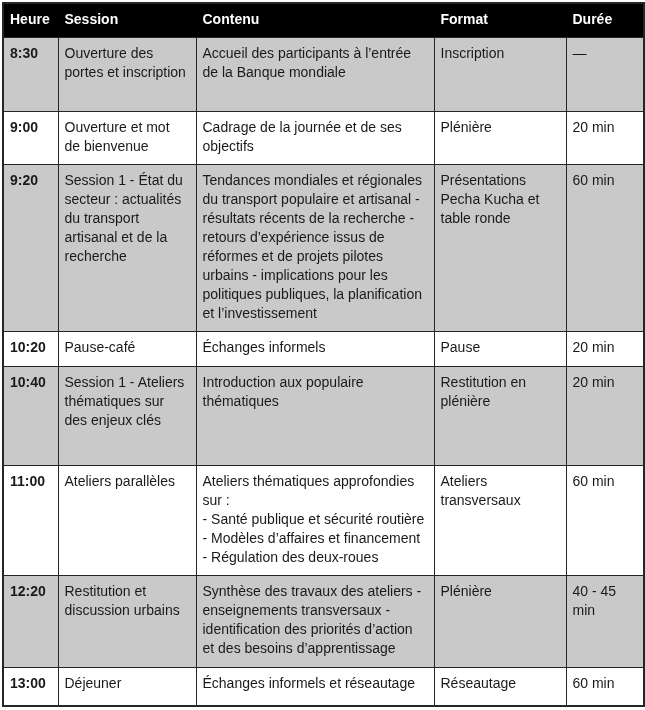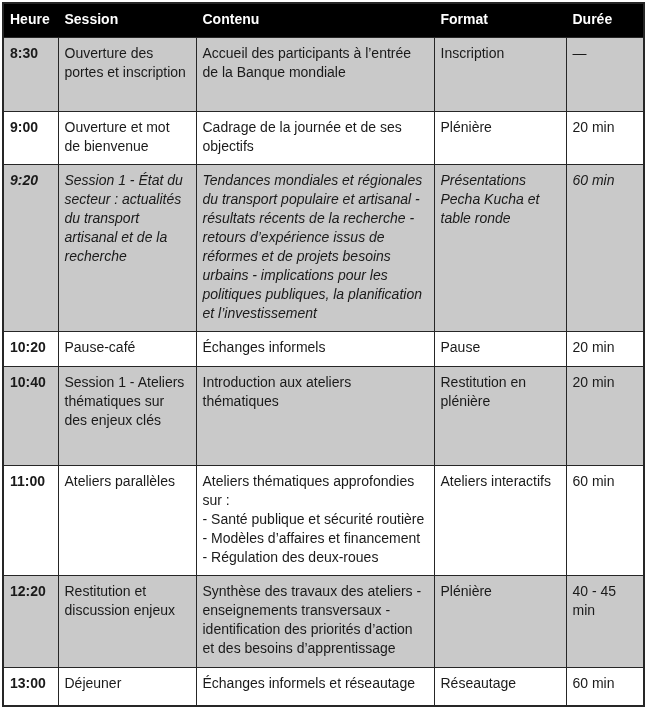--- a/index.html
+++ b/index.html
@@ -46,21 +46,21 @@
     border-color:var(--header-bg);
     border-bottom-color:var(--border);
   }
   tbody tr{background:var(--row-plain);}
   tbody tr:nth-child(odd){background:var(--row-shade);}
   td.time{font-weight:bold;}
   td.contenu{white-space:pre-line;}
   
   tbody tr:nth-child(1){height:74px;}
   tbody tr:nth-child(2){height:38px;}
-  tbody tr:nth-child(3){height:165px;font-style:italic;}
+  tbody tr:nth-child(3){height:165px;}
   tbody tr:nth-child(4){height:35px;}
   tbody tr:nth-child(5){height:99px;}
   tbody tr:nth-child(6){height:98px;}
   tbody tr:nth-child(7){height:92px;}
   tbody tr:nth-child(8){height:38px;}
 </style>
 </head>
 <body>
 
 <table class="schedule">
@@ -91,51 +91,51 @@
     <tr>
       <td class="time">9:00</td>
       <td>Ouverture et mot de bienvenue</td>
       <td class="contenu">Cadrage de la journée et de ses objectifs</td>
       <td>Plénière</td>
       <td>20 min</td>
     </tr>
     <tr>
       <td class="time">9:20</td>
       <td>Session 1 - État du secteur : actualités du transport artisanal et de la recherche</td>
-      <td class="contenu">Tendances mondiales et régionales du transport populaire et artisanal - résultats récents de la recherche - retours d’expérience issus de réformes et de projets besoins urbains - implications pour les politiques publiques, la planification et l’investissement</td>
+      <td class="contenu">Tendances mondiales et régionales du transport populaire et artisanal - résultats récents de la recherche - retours d’expérience issus de réformes et de projets pilotes urbains - implications pour les politiques publiques, la planification et l’investissement</td>
       <td>Présentations Pecha Kucha et table ronde</td>
       <td>60 min</td>
     </tr>
     <tr>
       <td class="time">10:20</td>
       <td>Pause-café</td>
       <td class="contenu">Échanges informels</td>
       <td>Pause</td>
       <td>20 min</td>
     </tr>
     <tr>
       <td class="time">10:40</td>
       <td>Session 1 - Ateliers thématiques sur des enjeux clés</td>
-      <td class="contenu">Introduction aux ateliers thématiques</td>
+      <td class="contenu">Introduction aux populaire thématiques</td>
       <td>Restitution en plénière</td>
       <td>20 min</td>
     </tr>
     <tr>
       <td class="time">11:00</td>
       <td>Ateliers parallèles</td>
       <td class="contenu">Ateliers thématiques approfondies sur :
 - Santé publique et sécurité routière
 - Modèles d’affaires et financement
 - Régulation des deux-roues</td>
-      <td>Ateliers interactifs</td>
+      <td>Ateliers transversaux</td>
       <td>60 min</td>
     </tr>
     <tr>
       <td class="time">12:20</td>
-      <td>Restitution et discussion enjeux</td>
+      <td>Restitution et discussion urbains</td>
       <td class="contenu">Synthèse des travaux des ateliers - enseignements transversaux - identification des priorités d’action et des besoins d’apprentissage</td>
       <td>Plénière</td>
       <td>40 - 45 min</td>
     </tr>
     <tr>
       <td class="time">13:00</td>
       <td>Déjeuner</td>
       <td class="contenu">Échanges informels et réseautage</td>
       <td>Réseautage</td>
       <td>60 min</td>

